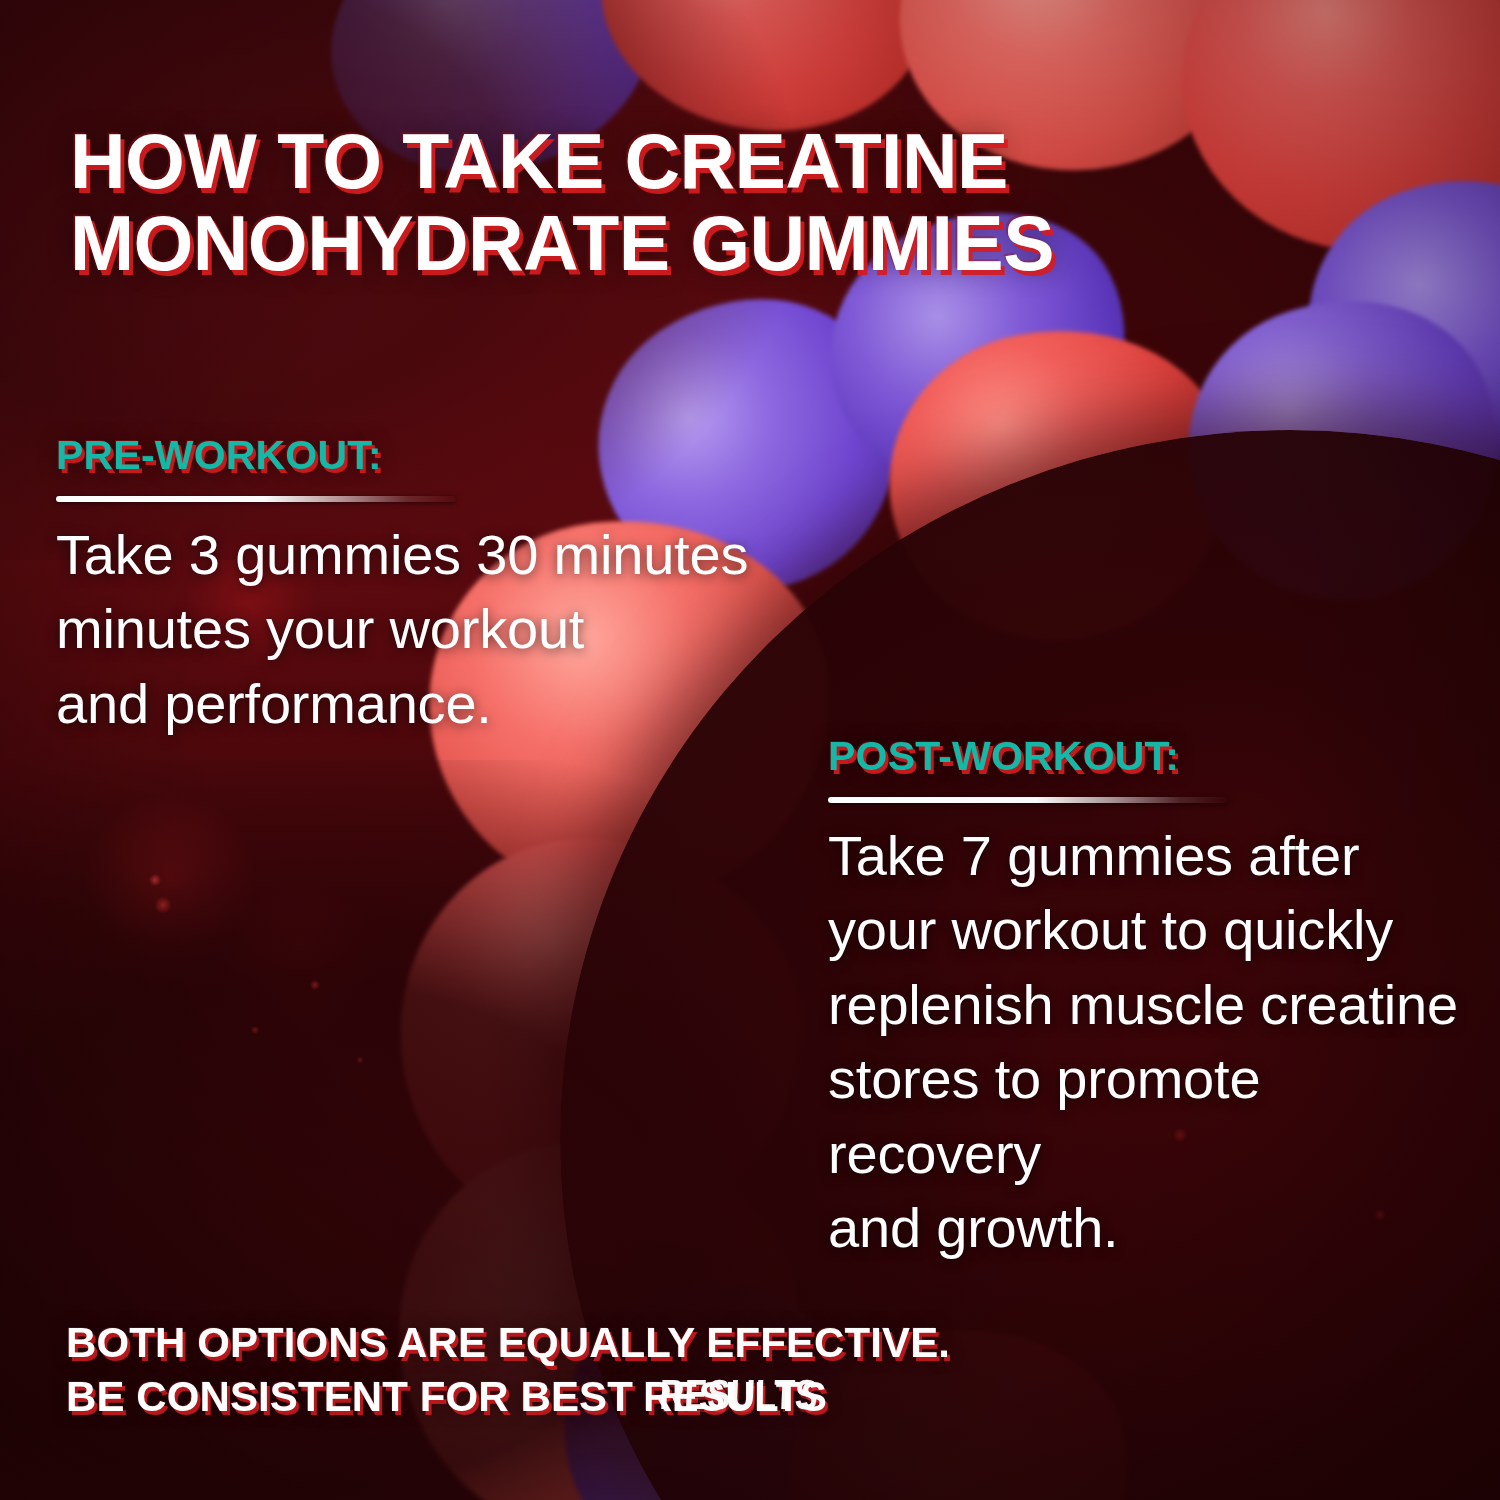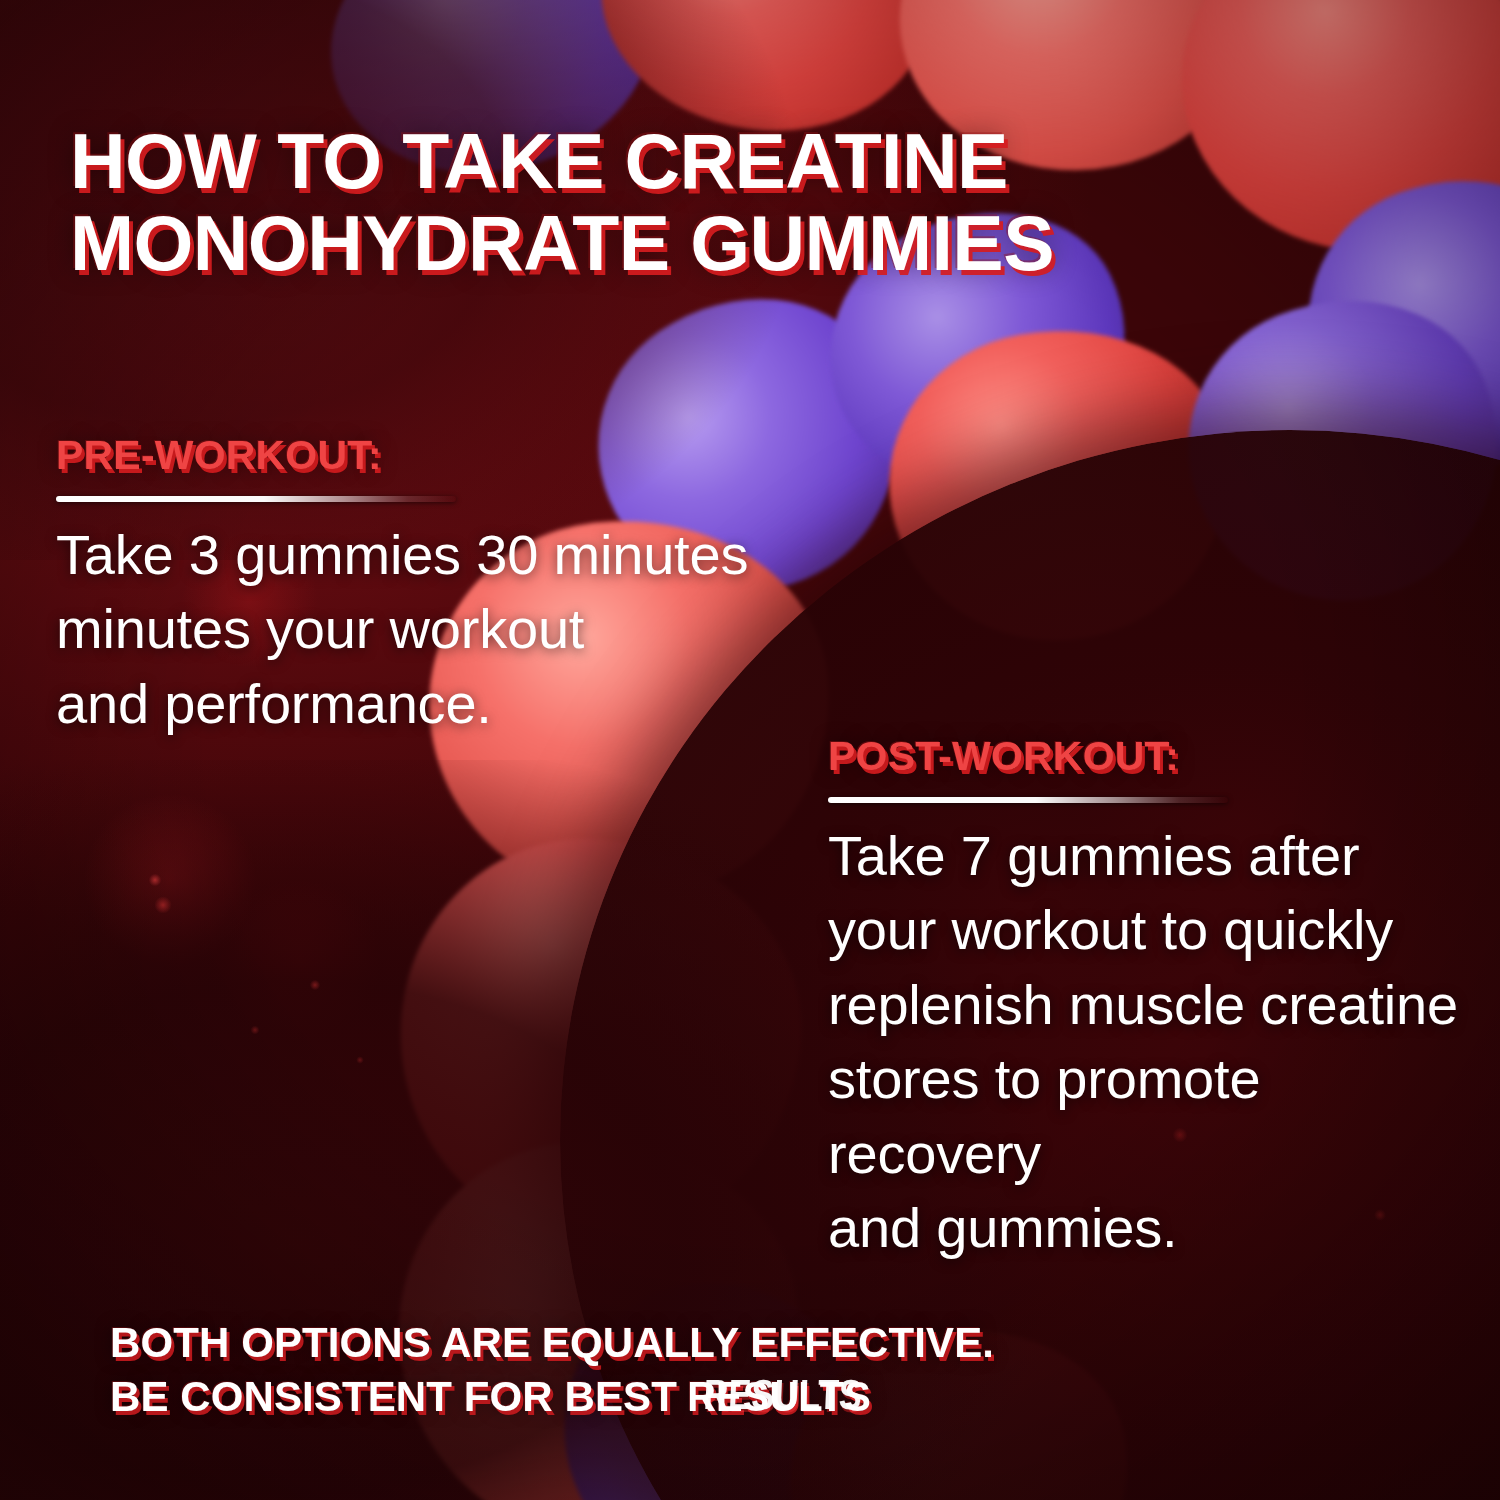--- a/index.html
+++ b/index.html
@@ -155,21 +155,21 @@
   .headline .l2 { display: block; text-align: left; padding-right: 14px; }
 
   .block { position: absolute; }
   .block-pre  { left: 56px;  top: 432px; width: 720px; }
   .block-post { left: 828px; top: 733px; width: 660px; }
 
   .sub-head {
     font-size: 41px;
     font-weight: 700;
     letter-spacing: 0.2px;
-    color: #ef4444;
+    color: #14b8a6;
     text-transform: uppercase;
     text-shadow:
       3px 4px 0 rgba(205,26,30,0.95),
       -1px -1px 0 rgba(150,18,22,0.45),
       0 0 18px rgba(0,0,0,0.5);
   }
 
   .rule {
     height: 6px;
     margin-top: 17px;
@@ -205,21 +205,21 @@
     line-height: 1.28;
     font-weight: 700;
     letter-spacing: 0.1px;
     color: #ffffff;
     text-transform: uppercase;
     text-shadow:
       3px 4px 0 rgba(200,26,30,0.90),
       -1px -1px 0 rgba(150,18,22,0.40),
       0 0 16px rgba(0,0,0,0.5);
   }
-  .footer .ln { display: block; margin-left: 44px; }
+  .footer .ln { display: block; }
   
   .glitch {
     position: relative;
     display: inline-block;
     transform: scaleX(0.93);
     transform-origin: left center;
   }
   .glitch .g-a {
     display: inline-block;
     transform: scaleX(1.02);
@@ -289,21 +289,21 @@
     </div>
 
     <div class="block block-post">
       <div class="sub-head">POST-WORKOUT:</div>
       <div class="rule rule-post"></div>
       <div class="body-copy">
         <span class="ln">Take 7 gummies after</span>
         <span class="ln">your workout to quickly</span>
         <span class="ln">replenish muscle creatine</span>
         <span class="ln">stores to promote recovery</span>
-        <span class="ln">and gummies.</span>
+        <span class="ln">and growth.</span>
       </div>
     </div>
 
     <div class="footer">
       <span class="ln">BOTH OPTIONS ARE EQUALLY EFFECTIVE.</span>
       <span class="ln">
         <span>BE CONSISTENT FOR BEST </span><span class="glitch"><span class="g-a">RESULTS</span><span class="g-b">RESULTS</span></span>
       </span>
     </div>
 

